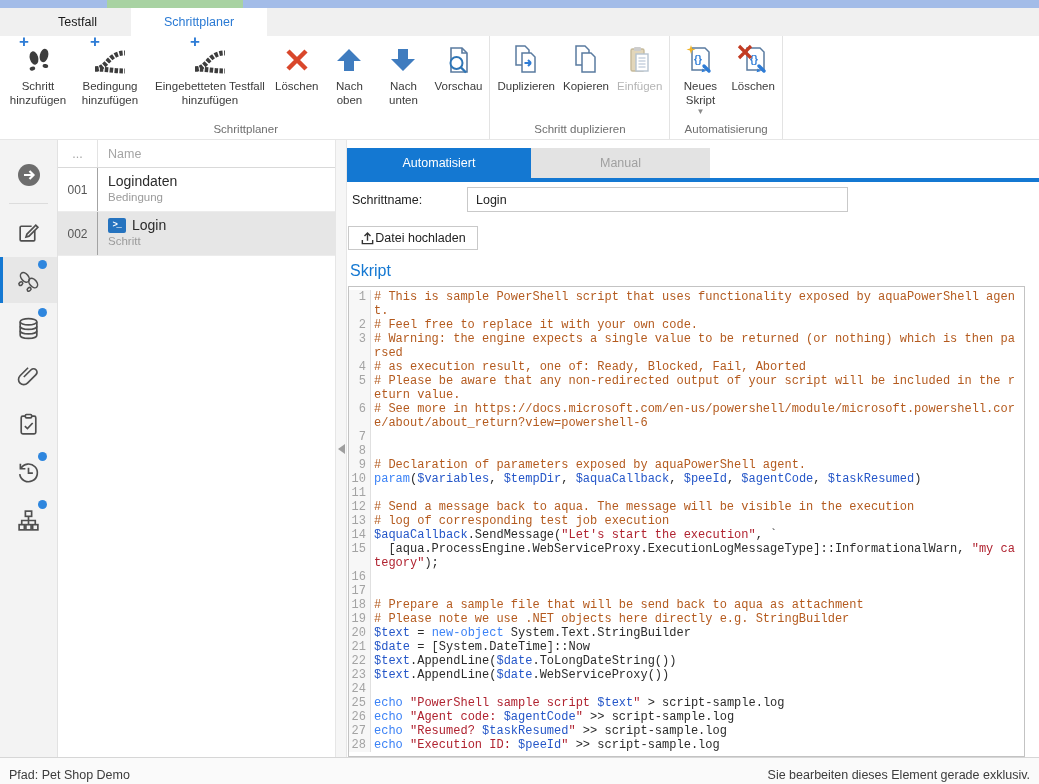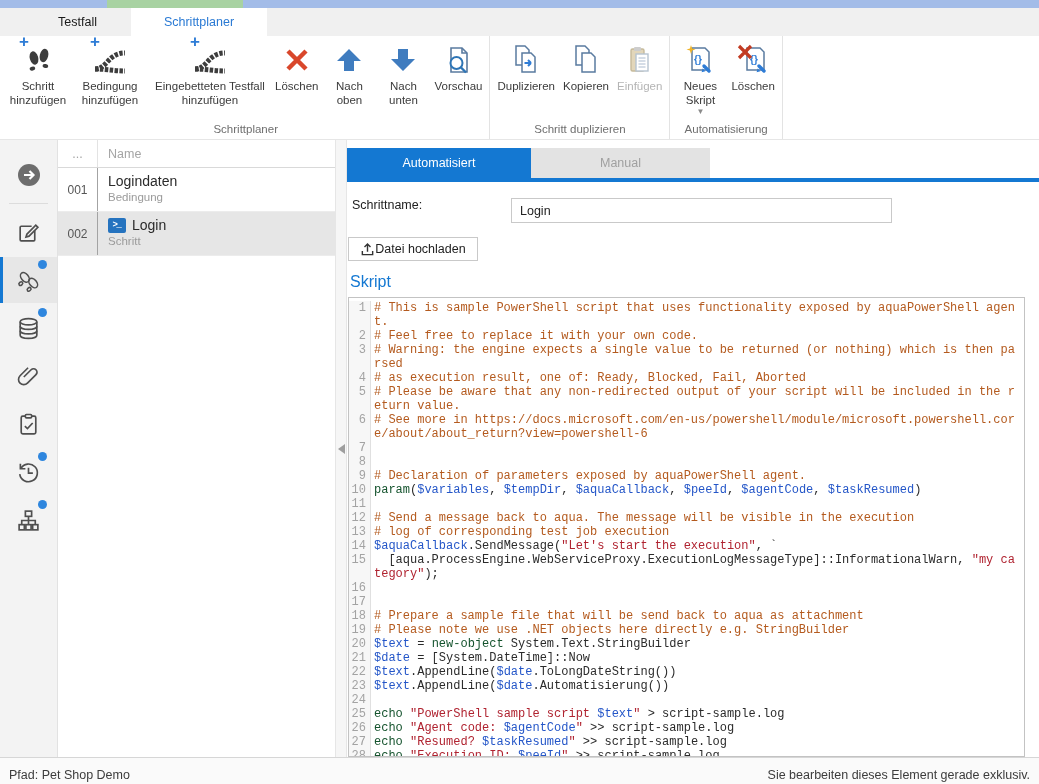--- a/index.html
+++ b/index.html
@@ -59,38 +59,38 @@
               display:flex; align-items:center; justify-content:center; cursor:col-resize; }
   .splitter .tri { width:0; height:0; border-top:5px solid transparent; border-bottom:5px solid transparent; border-right:7px solid #9e9e9e; }
 
   
   .main { flex:1; background:#fff; padding-top:8px; display:flex; flex-direction:column; min-width:0; }
   .dtabs { display:flex; }
   .dtab { width:179px; height:30px; display:flex; align-items:center; justify-content:center;
           font-size:12.5px; background:#e3e3e3; color:#a0a0a0; cursor:pointer; }
   .dtab.active { width:184px; background:#1478d2; color:#fff; }
   .dunderline { height:4px; background:#1478d2; }
-  .fieldrow { display:flex; align-items:flex-start; margin:16px 0 0 5px;gap:44px; }
+  .fieldrow { display:flex; align-items:center; margin:5px 0 0 5px; }
   .flabel { width:115px; font-size:12.5px; color:#222; }
   .finput { width:381px; height:25px; border:1px solid #c9c9c9; font-size:12.5px; padding:0 8px; color:#222;
             font-family:"Liberation Sans", sans-serif; outline:none; }
   .upload-btn { margin:14px 0 0 1px; width:130px; height:24px; border:1px solid #c9c9c9; background:#fff;
                 display:flex; align-items:center; justify-content:center; font-size:12.5px; color:#222; cursor:pointer; }
   .skript-h { margin:12px 0 6px 3px; font-size:16px; color:#1478d2; font-weight:normal; }
 
   
   .editor { margin-left:1px; width:677px; border:1px solid #c3c3c3; background:#fff; overflow:hidden;
             flex:1; min-height:0; padding-top:3px; }
   .cl { display:flex; }
   .ln { width:22px; flex:none; text-align:right; padding-right:4px; font:12px/14px "Liberation Mono", monospace;
         color:#a3a3a3; background:#f7f7f7; border-right:1px solid #e0e0e0; }
   .code { font:12px/14px "Liberation Mono", monospace; white-space:pre-wrap; word-break:break-all;
           padding-left:3px; width:650px; min-height:14px; color:#2b2b2b; }
   .tk-c { color:#b45a1e; }
-  .tk-k { color:#14532d; }
+  .tk-k { color:#3b82f6; }
   .tk-v { color:#2456c8; }
   .tk-s { color:#b02330; }
   .tk-p { color:#2b2b2b; }
 
   
   .statusbar { height:34px; border-top:1px solid #d6d6d6; background:#fafafa; display:flex; align-items:center;
                justify-content:space-between; padding:0 9px; font-size:12.5px; color:#3c3c3c; }
   .bluebottom { height:3px; background:#b3c9ef; }
 
   svg { display:block; }
@@ -473,21 +473,21 @@
           <div class="cl">
             <span class="ln">21</span>
             <div class="code"><span class="tk-v">$date</span><span class="tk-p"> = [System.DateTime]::Now</span></div>
           </div>
           <div class="cl">
             <span class="ln">22</span>
             <div class="code"><span class="tk-v">$text</span><span class="tk-p">.AppendLine(</span><span class="tk-v">$date</span><span class="tk-p">.ToLongDateString())</span></div>
           </div>
           <div class="cl">
             <span class="ln">23</span>
-            <div class="code"><span class="tk-v">$text</span><span class="tk-p">.AppendLine(</span><span class="tk-v">$date</span><span class="tk-p">.Automatisierung())</span></div>
+            <div class="code"><span class="tk-v">$text</span><span class="tk-p">.AppendLine(</span><span class="tk-v">$date</span><span class="tk-p">.WebServiceProxy())</span></div>
           </div>
           <div class="cl">
             <span class="ln">24</span>
             <div class="code"></div>
           </div>
           <div class="cl">
             <span class="ln">25</span>
             <div class="code"><span class="tk-k">echo</span><span class="tk-p"> </span><span class="tk-s">"PowerShell sample script </span><span class="tk-v">$text</span><span class="tk-s">"</span><span class="tk-p"> &gt; script-sample.log</span></div>
           </div>
           <div class="cl">

